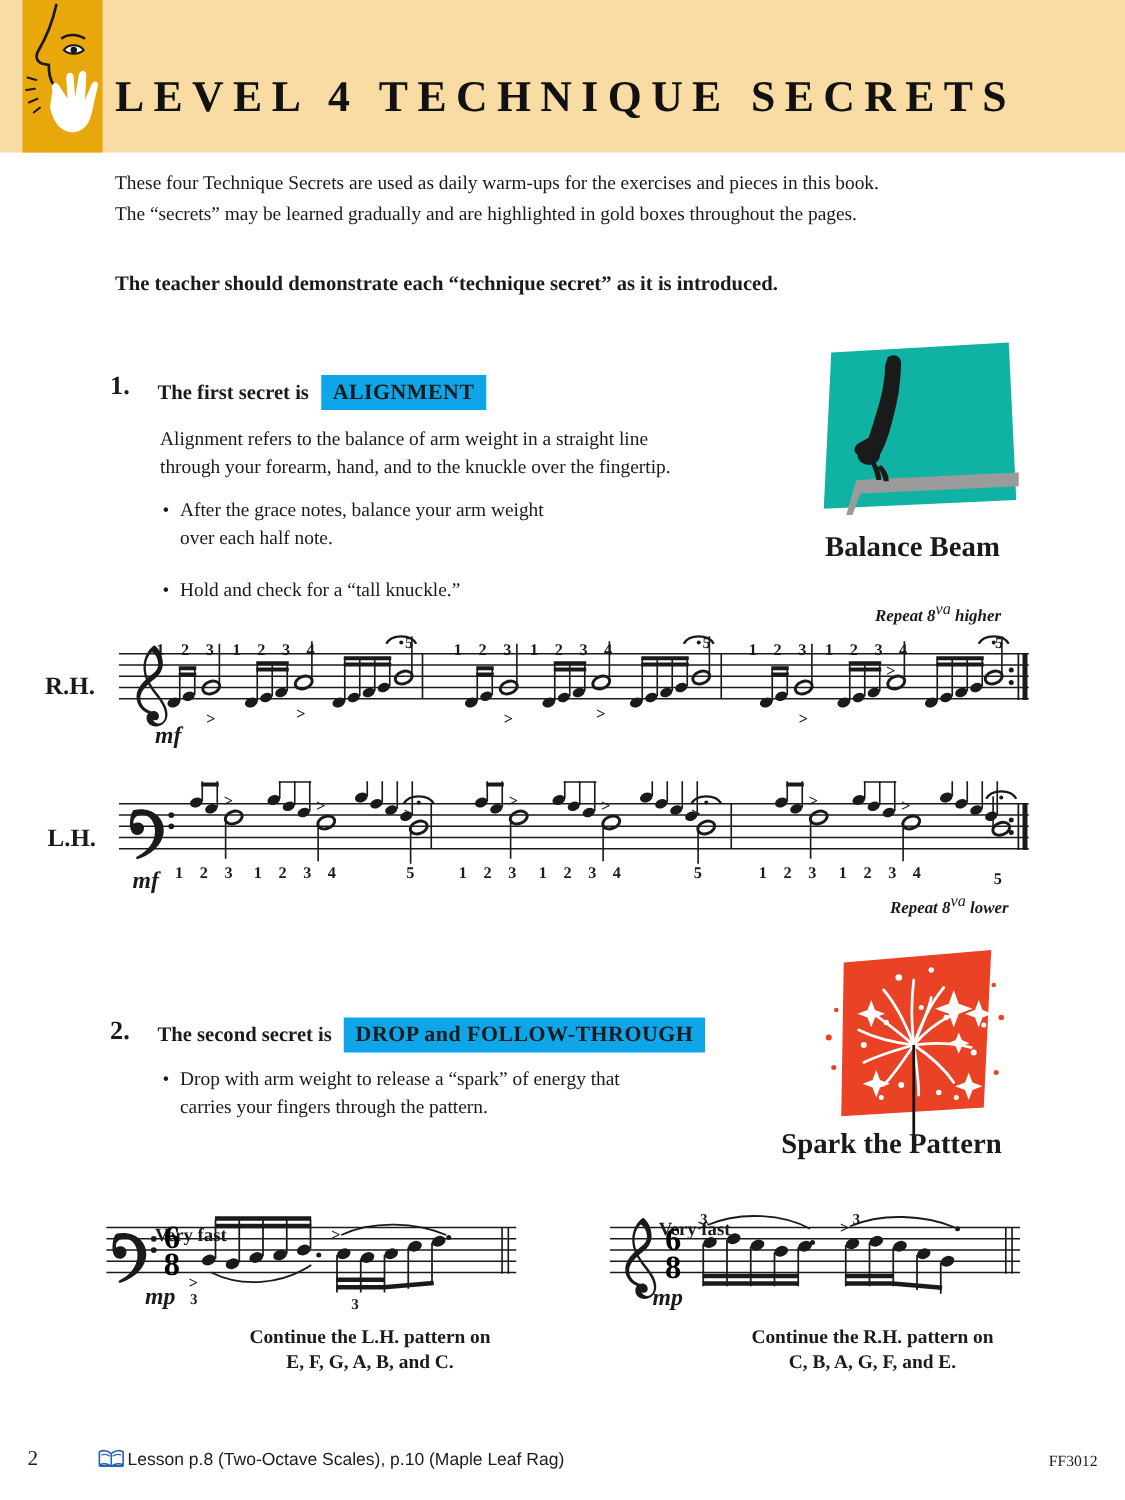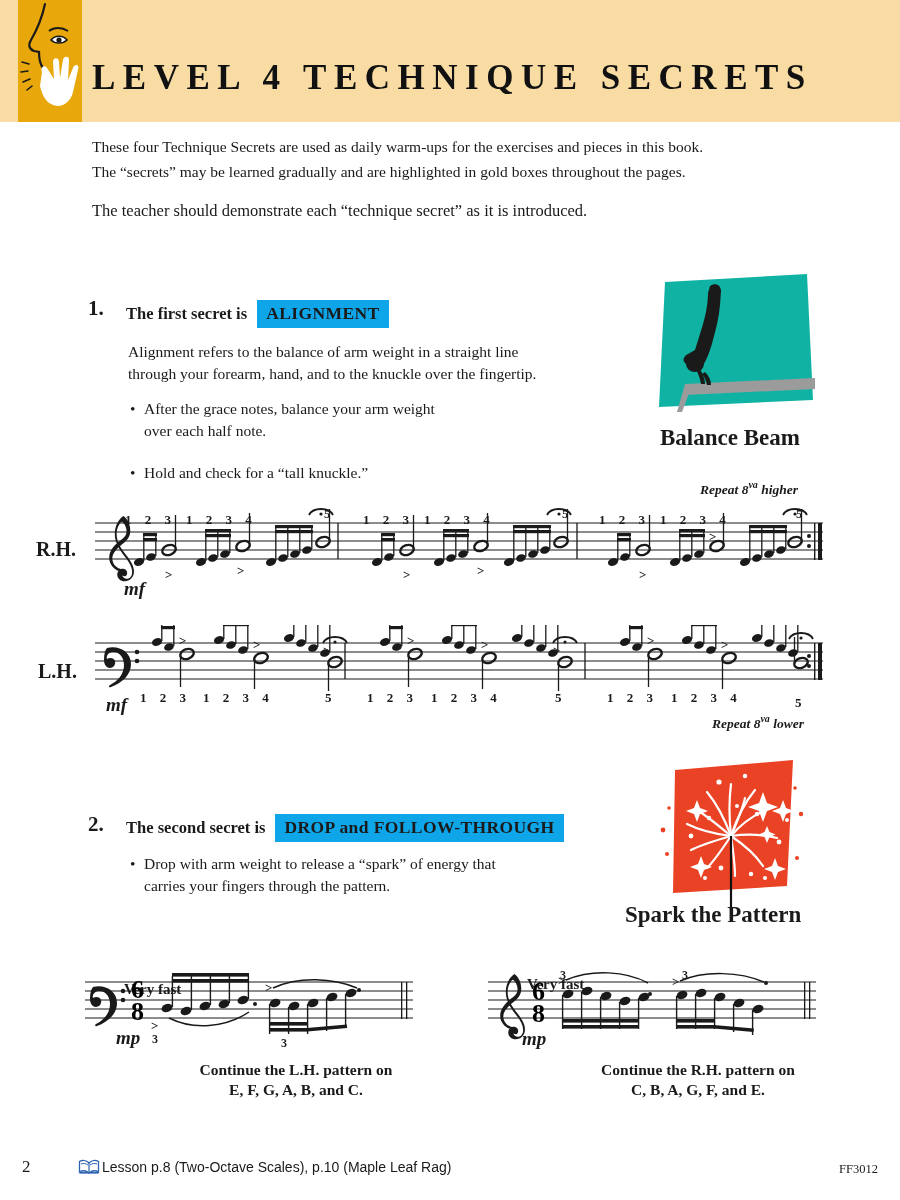--- a/index.html
+++ b/index.html
@@ -23,21 +23,21 @@
   .header-title{
     position:absolute;left:92px;top:60px;
     font-family:"Liberation Serif",serif;
     font-size:35px;font-weight:700;letter-spacing:7.5px;
     color:#111;white-space:nowrap;line-height:1;
   }
 
   
   .intro{position:absolute;left:92px;top:136px;width:700px;}
   .intro p{margin:0 0 3px 0;font-size:15.5px;line-height:1.42;}
-  .intro .bold{font-weight:400;font-size:16.5px;margin-top:16px;}
+  .intro .bold{font-weight:700;font-size:16.5px;margin-top:32px;}
 
   
   .secret-num{
     position:absolute;font-size:21px;font-weight:700;
     font-family:"Liberation Serif",serif;
   }
   .secret-head{
     position:absolute;font-size:16.5px;font-weight:700;white-space:nowrap;
     display:flex;align-items:center;gap:10px;
   }
@@ -64,21 +64,21 @@
     font-family:"Liberation Serif",serif;
   }
   .dyn{
     position:absolute;font-family:"Liberation Serif",serif;
     font-style:italic;font-weight:700;font-size:19px;
   }
   .repeat-txt{
     position:absolute;font-style:italic;font-weight:700;font-size:13.5px;
     font-family:"Liberation Serif",serif;white-space:nowrap;
   }
-  .repeat-txt sup{font-size:10px;font-weight:700;}
+  .repeat-txt sup{font-size:13px;font-weight:400;}
   .tempo{
     position:absolute;font-size:15px;font-weight:700;
     font-family:"Liberation Serif",serif;
     margin-top:28px;
   }
   .caption{
     position:absolute;font-size:15.5px;font-weight:700;line-height:1.32;
     text-align:center;
   }
 

